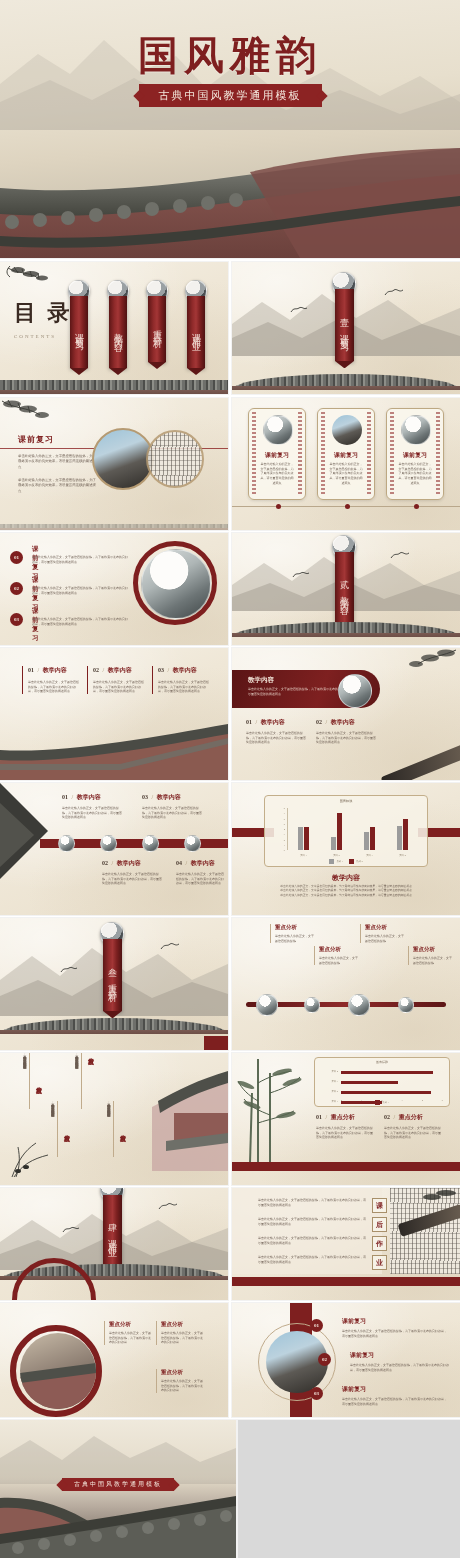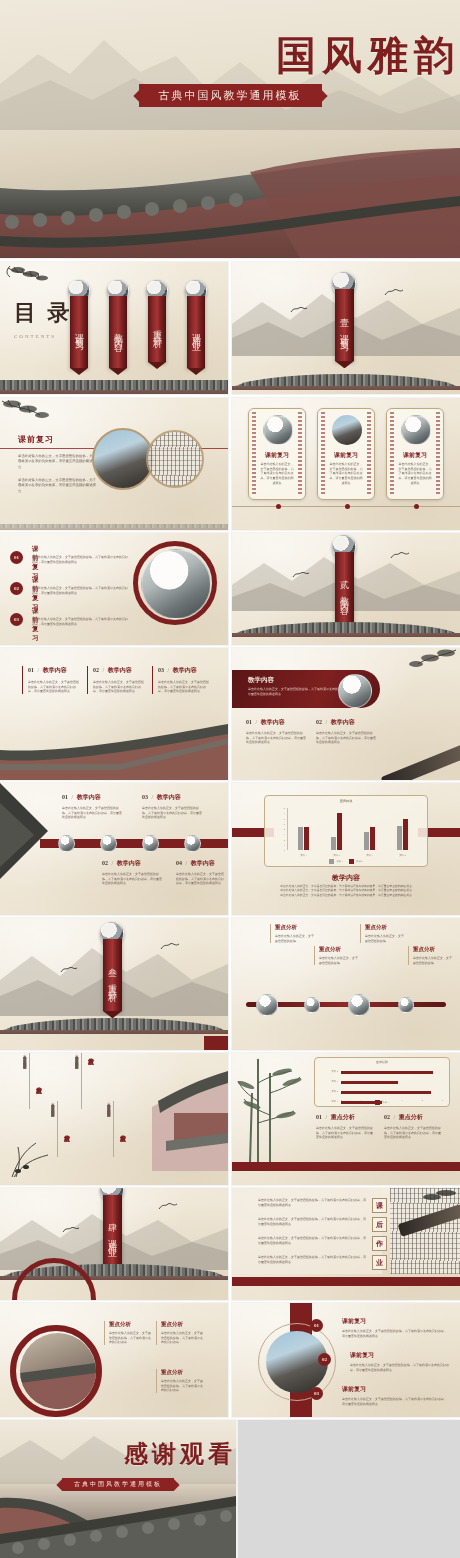--- a/index.html
+++ b/index.html
@@ -49,21 +49,21 @@
     content:""; position:absolute; left:0; right:0; bottom:0; height:28%;
     background:linear-gradient(#7a5a52,#6d4f47);
   }
 
   
   .t-bg{
     position:absolute; inset:0;
     background:linear-gradient(175deg,#efe9dc 0%,#e7dfcd 38%,#ded4c0 55%,#cfc6b3 72%,#6b5c55 100%);
   }
   .t-title{
-    position:absolute; left:0; right:0; text-align:right;
+    position:absolute; left:0; right:0; text-align:center;
     color:#7e1f1f; font-weight:700; letter-spacing:6px;
     text-shadow:0 1px 0 rgba(255,255,255,.35);
     font-family:"DejaVu Serif", serif;
   }
   .t-sub{
     display:inline-block; background:#8c2323; color:#f4e8dd;
     letter-spacing:2px; position:relative;
   }
   .t-sub:before,.t-sub:after{
     content:""; position:absolute; top:50%; width:8px; height:8px;
@@ -841,21 +841,20 @@
     </div>
   </div>
 
   <div class="slide" style="left:0;top:1420px;width:236px;height:138px;">
     <div class="ty-bg"></div>
     <div class="mtn" style="top:4px;height:60px;opacity:.45;">
       <svg viewBox="0 0 236 60" preserveAspectRatio="none">
         <path d="M0,60 L0,34 L30,16 L62,36 L94,12 L130,34 L166,18 L200,38 L236,24 L236,60Z" fill="#9a948a" opacity=".6"></path>
       </svg>
     </div>
-    <div class="t-title" style="top:18px;font-size:24px;letter-spacing:4px;">感谢观看</div>
     <div style="position:absolute;top:52px;left:0;right:0;text-align:center;">
       <span class="t-sub" style="padding:2px 12px;font-size:6px;">古典中国风教学通用模板</span>
     </div>
     <div style="position:absolute;left:0;bottom:0;width:100%;height:74px;overflow:hidden;">
       <svg viewBox="0 0 236 74" preserveAspectRatio="none" style="width:100%;height:100%">
         <path d="M0,20 C30,18 60,26 88,44 L88,74 L0,74Z" fill="#8a5a52"></path>
         <path d="M0,14 C34,12 66,22 96,42 L90,50 C62,32 32,22 0,24Z" fill="#45463f"></path>
         <path d="M0,54 C70,44 150,30 236,16 L236,74 L0,74Z" fill="#5c5d56"></path>
         <path d="M0,50 C70,40 150,26 236,12 L236,22 C150,36 70,50 0,60Z" fill="#3c3d37"></path>
         <g fill="#74756e">

